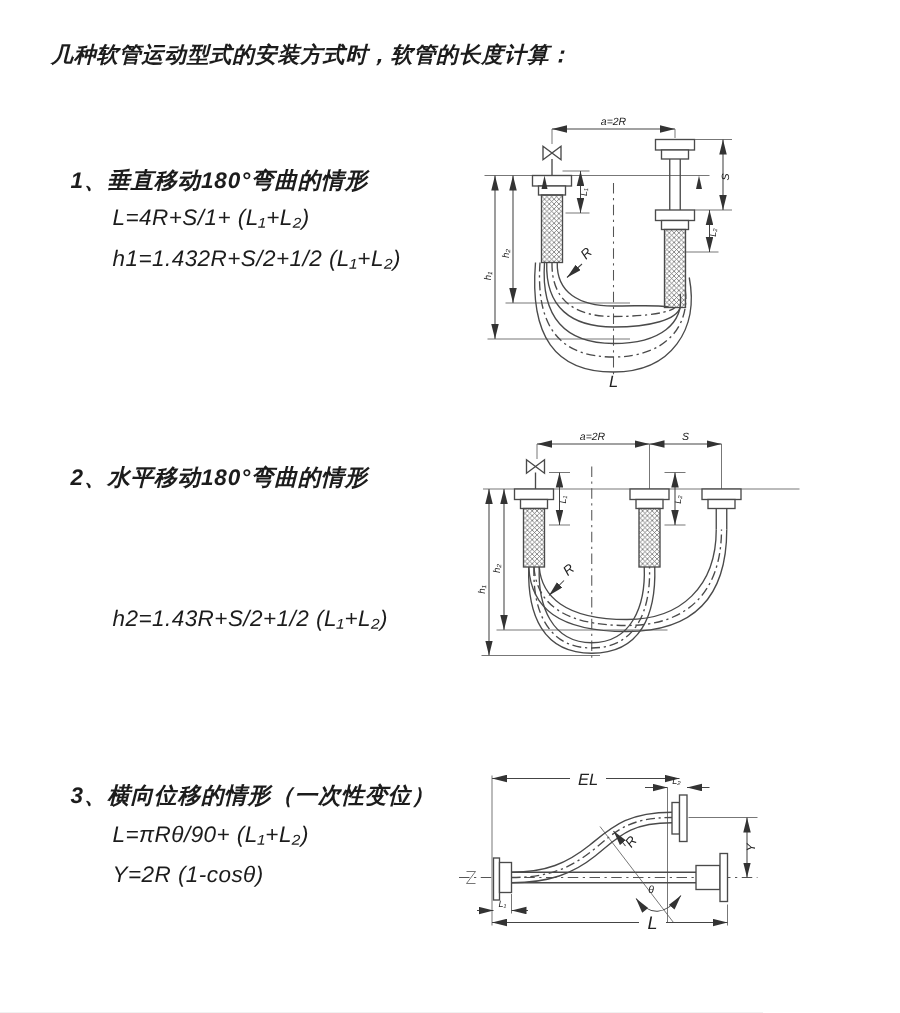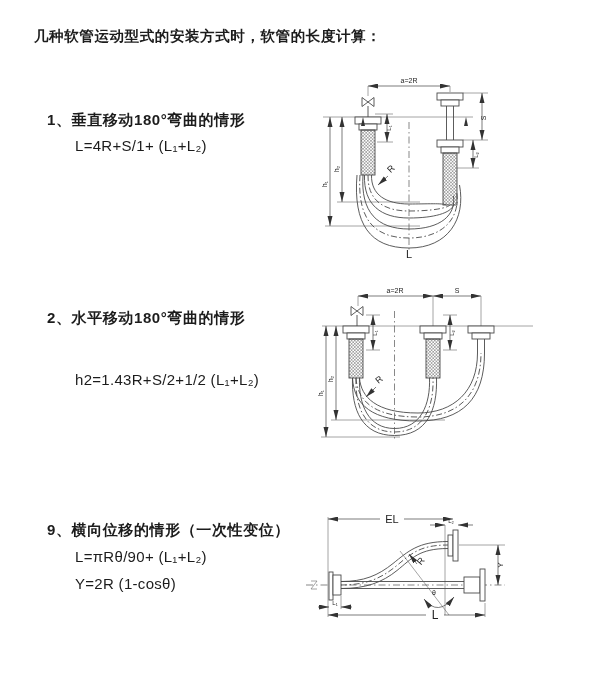--- a/index.html
+++ b/index.html
@@ -1,17 +1,17 @@
 <!DOCTYPE html>
 <html><head>
 <meta charset="utf-8">
 <style>
   html,body{margin:0;padding:0;background:#e8e8e8;}
   .page{position:relative;width:600px;height:675px;background:#ffffff;overflow:hidden;
-        font-family:"Liberation Sans","DejaVu Sans",sans-serif;color:#1c1c1c;margin:0 auto;}
+        font-family:"Liberation Sans","DejaVu Sans",sans-serif;color:#1c1c1c;margin:0 auto;font-style:italic;}
   .title{position:absolute;left:34px;top:27px;font-size:14.5px;font-weight:bold;letter-spacing:.6px;}
   .heading{position:absolute;left:47px;font-size:15px;font-weight:bold;letter-spacing:.6px;text-align:right;}
   .formula{position:absolute;left:75px;font-size:15px;letter-spacing:.3px;}
   svg{position:absolute;overflow:visible;}
   svg text{fill:#222;font-family:"Liberation Sans","DejaVu Sans",sans-serif;}
   .ln{stroke:#4a4a4a;fill:none;stroke-width:.9;}
   .thin{stroke:#5a5a5a;fill:none;stroke-width:.55;}
   .dim{stroke:#444;fill:none;stroke-width:.7;}
   .cl{stroke:#555;fill:none;stroke-width:.7;stroke-dasharray:7 3 1.5 3;}
   .hd{stroke:#4a4a4a;stroke-width:.9;stroke-dasharray:6 2.5 1.5 2.5;fill:none;}
@@ -37,20 +37,21 @@
       <pattern id="hatch" width="3.2" height="3.2" patternUnits="userSpaceOnUse">
         <path d="M0,0 L3.2,3.2 M3.2,0 L0,3.2" stroke="#666" stroke-width="0.5"></path>
       </pattern>
     </defs>
   </svg>
 
   <div class="title">几种软管运动型式的安装方式时，软管的长度计算：</div>
 
   <div class="heading" style="top:111px">1、垂直移动180°弯曲的情形</div>
   <div class="formula" style="top:137px">L=4R+S/1+ (L₁+L₂)</div>
+  <div class="formula" style="top:164px">h1=1.432R+S/2+1/2 (L₁+L₂)</div>
 
   <svg style="left:315px;top:72px" width="275" height="190" viewBox="0 0 275 190">
 
     <g>
       <line class="dim" x1="53" y1="14" x2="135" y2="14" marker-start="url(#arrS)" marker-end="url(#arrE)"></line>
       <line class="thin" x1="53" y1="14" x2="53" y2="24"></line>
       <line class="thin" x1="135" y1="14" x2="135" y2="20"></line>
       <text class="t7" x="94" y="11" text-anchor="middle">a=2R</text>
     </g>
 
@@ -124,21 +125,21 @@
     </g>
 
     <g>
       <text class="t9" x="78" y="99" transform="rotate(-45 78 99)" text-anchor="middle">R</text>
       <line class="dim" x1="73" y1="104" x2="63" y2="113" marker-end="url(#arrE)"></line>
     </g>
     <text class="t11" x="94" y="186" text-anchor="middle">L</text>
   </svg>
 
   <div class="heading" style="top:309px">2、水平移动180°弯曲的情形</div>
-  <div class="formula" style="top:371px">h2=1.43R+S/2+1/2 (L₁+L₂)</div>
+  <div class="formula" style="top:404px">h2=1.43R+S/2+1/2 (L₁+L₂)</div>
 
   <svg style="left:310px;top:283px" width="290" height="165" viewBox="0 0 290 165">
 
     <g>
       <line class="dim" x1="48" y1="13" x2="123" y2="13" marker-start="url(#arrS)" marker-end="url(#arrE)"></line>
       <line class="dim" x1="123" y1="13" x2="171" y2="13" marker-start="url(#arrS)" marker-end="url(#arrE)"></line>
       <line class="thin" x1="48" y1="13" x2="48" y2="23"></line>
       <line class="thin" x1="123" y1="13" x2="123" y2="43"></line>
       <line class="thin" x1="171" y1="13" x2="171" y2="43"></line>
       <text class="t7" x="85" y="10" text-anchor="middle">a=2R</text>
@@ -206,21 +207,21 @@
       <path class="hd" d="M46,95 C47.5,118 64,134 108,134 C148,134 171,112 171,70"></path>
       <path class="ln" d="M49.5,95 C51,114 66,130 108,130 C144,130 167.5,108 167.5,70"></path>
     </g>
 
     <g>
       <text class="t9" x="71" y="99" transform="rotate(-40 71 99)" text-anchor="middle">R</text>
       <line class="dim" x1="66" y1="104" x2="56" y2="114" marker-end="url(#arrE)"></line>
     </g>
   </svg>
 
-  <div class="heading" style="top:521px">9、横向位移的情形（一次性变位）</div>
+  <div class="heading" style="top:521px">3、横向位移的情形（一次性变位）</div>
   <div class="formula" style="top:548px">L=πRθ/90+ (L₁+L₂)</div>
   <div class="formula" style="top:575px">Y=2R (1-cosθ)</div>
 
   <svg style="left:300px;top:503px" width="300" height="145" viewBox="0 0 300 145">
 
     <g>
       <line class="dim" x1="28" y1="16" x2="80" y2="16" marker-start="url(#arrS)"></line>
       <line class="dim" x1="104" y1="16" x2="153" y2="16" marker-end="url(#arrE)"></line>
       <text class="t11" x="92" y="20" text-anchor="middle">EL</text>
       <line class="thin" x1="28" y1="14" x2="28" y2="114"></line>

